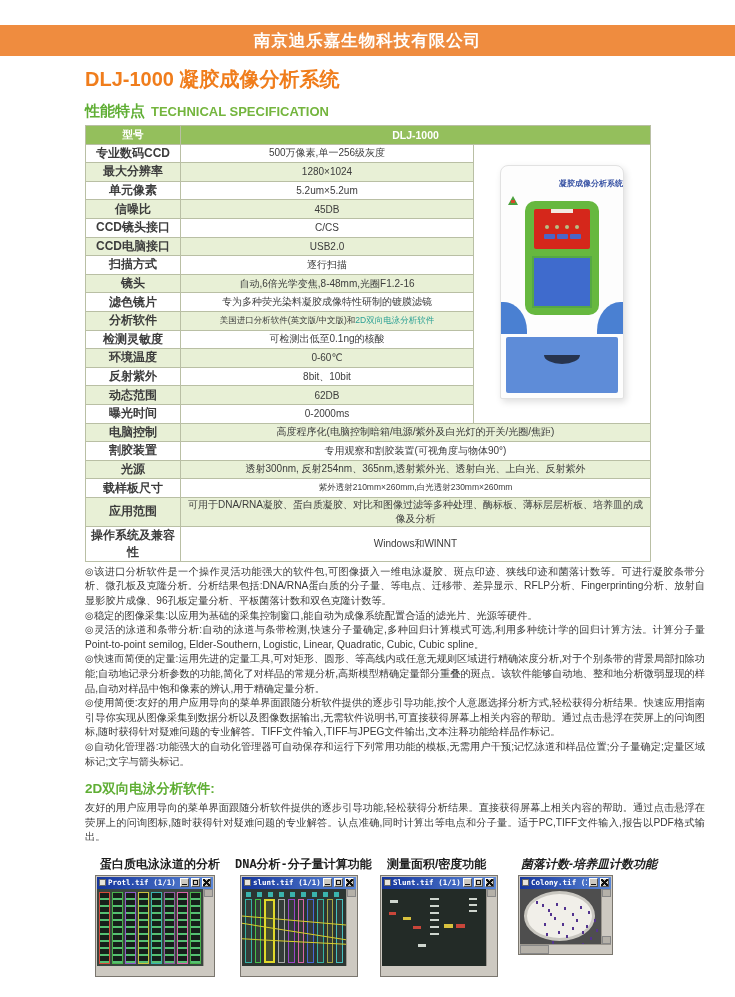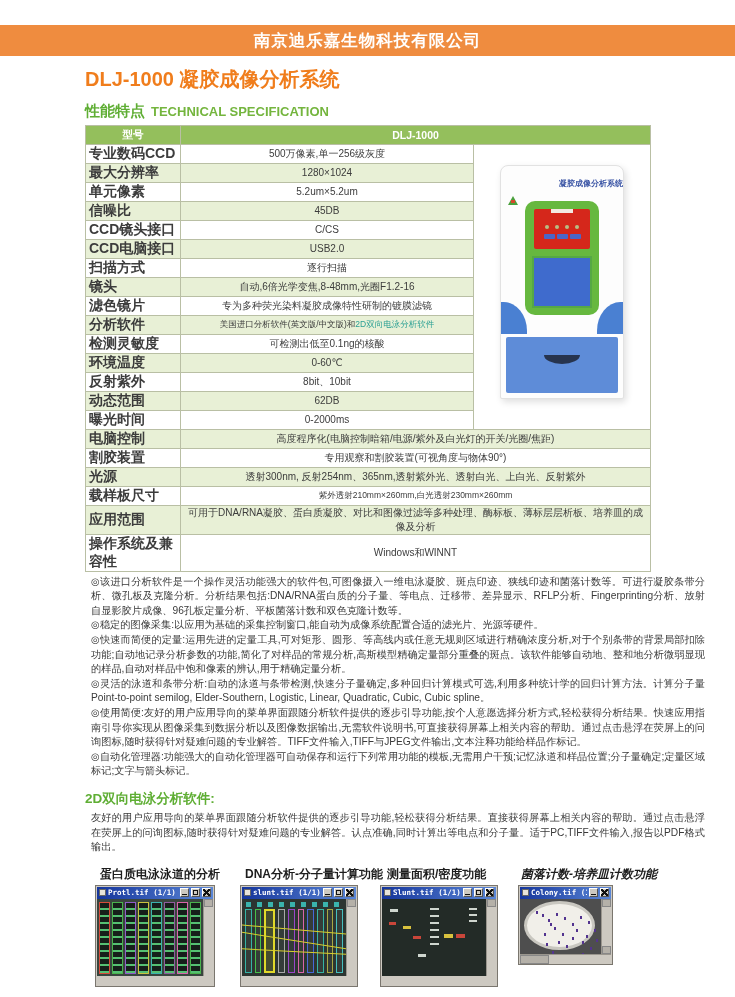--- a/index.html
+++ b/index.html
@@ -16,21 +16,21 @@
   }
   .content{padding:0 30px 0 85px;}
   .page-title{margin-top:10px; font-size:20px; font-weight:bold; color:#f07d1c;}
   .spec-head{margin-top:9px;}
   .spec-head .cn{font-size:15px; font-weight:bold; color:#5fae34;}
   .spec-head .en{font-size:13px; color:#74b53e; margin-left:6px; font-weight:bold;}
 
   table.spec{border-collapse:collapse; width:565px; margin-top:4px; table-layout:fixed;}
   table.spec td,table.spec th{border:1px solid #b9bfa4; height:17.6px; padding:0 3px; overflow:hidden;}
   table.spec th{background:#94bf5c; color:#fff; font-size:10.5px; font-weight:bold;}
-  table.spec td.lbl{font-size:14px; font-weight:bold; text-align:left; color:#3c3c3c;}
+  table.spec td.lbl{font-size:12px; font-weight:bold; text-align:center; color:#3c3c3c;}
   table.spec td.val{font-size:10px; text-align:center; color:#3c3c3c;}
   table.spec tbody tr:nth-child(even) td{background:#e8f0d6;}
   table.spec td.small, table.spec td.small span{font-size:8.5px;}
   .hl{color:#2ba094;}
   td.photo-cell{background:#fff !important; vertical-align:top; padding:0 !important;}
 
   
   .photo{position:relative; width:100%; height:100%;}
   .inst{position:relative; width:122px; height:232px; margin:20px auto 0; background:#fdfdfd;
         border:1px solid #e2e2e2; border-radius:8px 8px 2px 2px; box-shadow:2px 3px 7px rgba(0,0,0,.13);}
@@ -48,27 +48,27 @@
   .inst-screen{width:56px; height:48px; margin:7px auto 0; background:#3f6bcd; border:2px solid #55a845;}
   .inst-corner{position:absolute; bottom:64px; width:26px; height:32px; background:#4a80d2;}
   .inst-corner.l{left:0; border-radius:0 90% 0 0;}
   .inst-corner.r{right:0; border-radius:90% 0 0 0;}
   .inst-drawer{position:absolute; left:5px; right:5px; bottom:5px; height:56px; background:#5e8cd8; border-radius:2px;}
   .inst-handle{width:36px; height:9px; margin:18px auto 0; background:#27344e; border-radius:0 0 18px 18px / 0 0 9px 9px;}
 
   .sec-head{margin-top:11px; font-size:13.5px; font-weight:bold; color:#5fae34;}
   ul.features{list-style:none; margin:3px 0 0 0; padding:0;}
   ul.features li, .twod-body{
-    font-size:10.2px; line-height:14.6px; text-align:justify; color:#3a3a3a;margin-left:6px;
+    font-size:10.2px; line-height:14.6px; text-align:justify; color:#3a3a3a;
   }
   .twod-body{margin-top:3px;}
 
   .caps{position:relative; height:16px; margin-top:11px;}
   .caps span{position:absolute; top:0; font-size:12px; font-weight:bold; color:#1d1d1d; white-space:nowrap;}
-  .cap1{left:15px;} .cap2{left:160px;} .cap3{left:302px;} .cap4{left:436px;font-style:italic;}
+  .cap1{left:15px;} .cap2{left:150px;font-family:Liberation Mono, monospace;} .cap3{left:302px;} .cap4{left:436px;font-style:italic;}
 
   .gallery{position:relative; height:106px; margin-top:3px;}
   .appwin{position:absolute; top:0; background:#cdc9c1; border:1px solid #7a766e; padding:1px; box-sizing:border-box;}
   .win1{left:10px; width:120px; height:102px;}
   .win2{left:155px; width:118px; height:102px;}
   .win3{left:295px; width:118px; height:102px;}
   .win4{left:433px; width:95px; height:80px;}
   .titlebar{height:12px; background:linear-gradient(90deg,#16369c,#5a86d6); display:flex; align-items:center; gap:2px; padding:1px 2px; box-sizing:border-box;}
   .ticon{width:7px; height:7px; background:#e8e4da; border:1px solid #666; box-sizing:border-box;}
   .ttext{flex:1; color:#fff; font-size:7.5px; font-weight:bold; font-family:"DejaVu Sans Mono",monospace; white-space:nowrap; overflow:hidden;}
@@ -261,22 +261,22 @@
       <tr>
           <td class="lbl">操作系统及兼容性</td>
           <td class="val" colspan="2">Windows和WINNT</td>
         </tr>
     </tbody>
   </table>
 
   <ul class="features">
     <li>◎该进口分析软件是一个操作灵活功能强大的软件包,可图像摄入一维电泳凝胶、斑点印迹、狭线印迹和菌落计数等。可进行凝胶条带分析、微孔板及克隆分析。分析结果包括:DNA/RNA蛋白质的分子量、等电点、迁移带、差异显示、RFLP分析、Fingerprinting分析、放射自显影胶片成像、96孔板定量分析、平板菌落计数和双色克隆计数等。</li>
     <li>◎稳定的图像采集:以应用为基础的采集控制窗口,能自动为成像系统配置合适的滤光片、光源等硬件。</li>
+    <li>◎灵活的泳道和条带分析:自动的泳道与条带检测,快速分子量确定,多种回归计算模式可选,利用多种统计学的回归计算方法。计算分子量Point-to-point semilog, Elder-Southern, Logistic, Linear, Quadratic, Cubic, Cubic spline。</li>
     <li>◎快速而简便的定量:运用先进的定量工具,可对矩形、圆形、等高线内或任意无规则区域进行精确浓度分析,对于个别条带的背景局部扣除功能;自动地记录分析参数的功能,简化了对样品的常规分析,高斯模型精确定量部分重叠的斑点。该软件能够自动地、整和地分析微弱显现的样品,自动对样品中饱和像素的辨认,用于精确定量分析。</li>
-    <li>◎灵活的泳道和条带分析:自动的泳道与条带检测,快速分子量确定,多种回归计算模式可选,利用多种统计学的回归计算方法。计算分子量Point-to-point semilog, Elder-Southern, Logistic, Linear, Quadratic, Cubic, Cubic spline。</li>
     <li>◎使用简便:友好的用户应用导向的菜单界面跟随分析软件提供的逐步引导功能,按个人意愿选择分析方式,轻松获得分析结果。快速应用指南引导你实现从图像采集到数据分析以及图像数据输出,无需软件说明书,可直接获得屏幕上相关内容的帮助。通过点击悬浮在荧屏上的问询图标,随时获得针对疑难问题的专业解答。TIFF文件输入,TIFF与JPEG文件输出,文本注释功能给样品作标记。</li>
     <li>◎自动化管理器:功能强大的自动化管理器可自动保存和运行下列常用功能的模板,无需用户干预;记忆泳道和样品位置;分子量确定;定量区域标记;文字与箭头标记。</li>
   </ul>
 
   <div class="sec-head">2D双向电泳分析软件:</div>
   <div class="twod-body">友好的用户应用导向的菜单界面跟随分析软件提供的逐步引导功能,轻松获得分析结果。直接获得屏幕上相关内容的帮助。通过点击悬浮在荧屏上的问询图标,随时获得针对疑难问题的专业解答。认点准确,同时计算出等电点和分子量。适于PC,TIFF文件输入,报告以PDF格式输出。</div>
 
   <div class="caps">
     <span class="cap1">蛋白质电泳泳道的分析</span>
     <span class="cap2">DNA分析-分子量计算功能</span>

